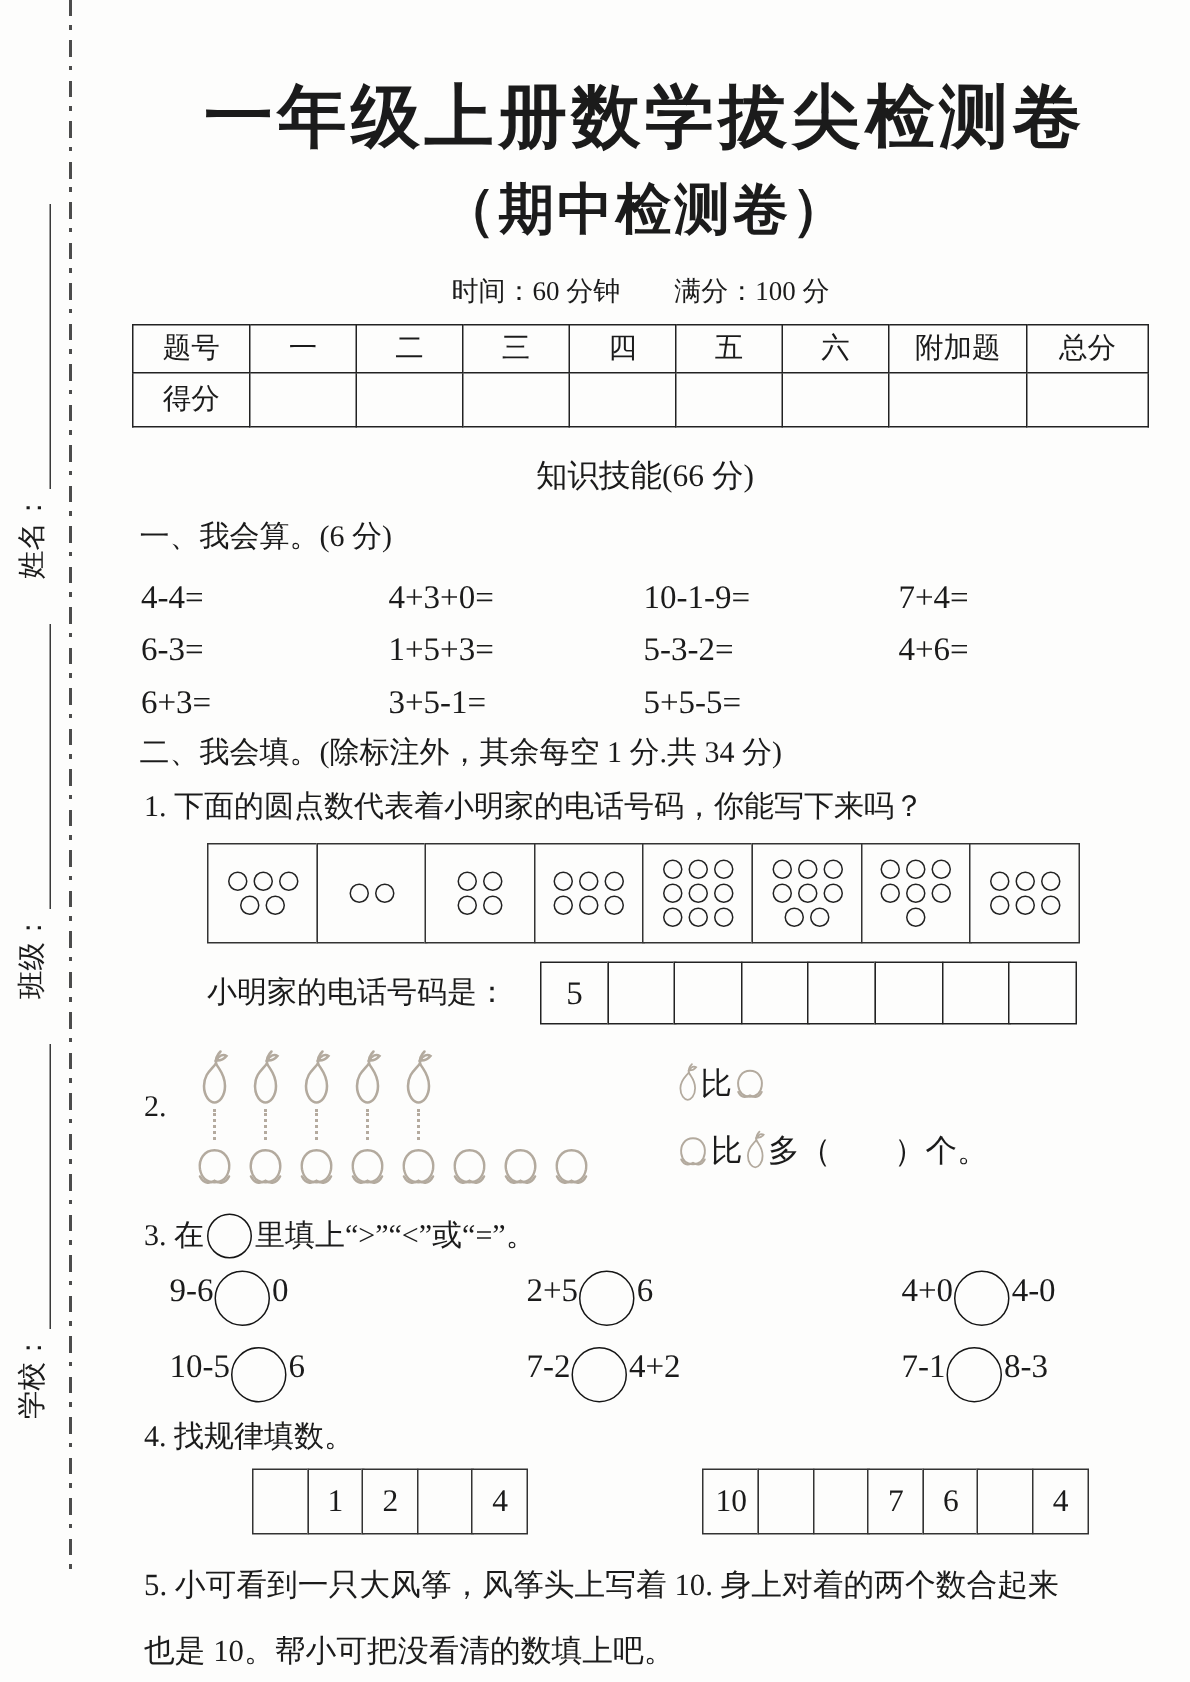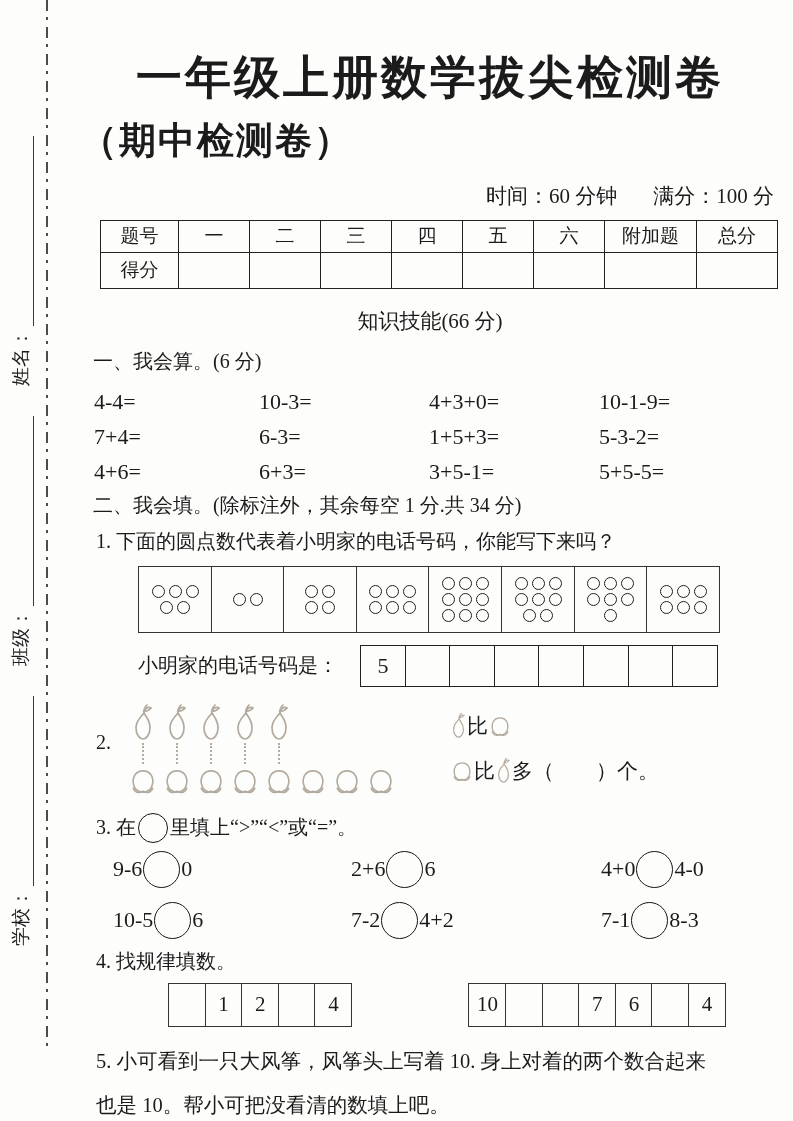--- a/index.html
+++ b/index.html
@@ -17,23 +17,23 @@
     position:absolute;left:-484px;top:520px;width:1010px;height:42px;
     transform:rotate(-90deg);
     display:flex;align-items:center;justify-content:center;gap:30px;
     font-size:19px;white-space:nowrap;
   }
   .seal-field{display:flex;align-items:flex-end;}
   .seal-blank{display:inline-block;width:190px;border-bottom:1.7px solid #3a3a3a;height:14px;margin-left:3px;}
   
   .main{position:absolute;left:80px;top:0;width:700px;}
   .page-title{margin-top:50px;font-size:46px;font-weight:bold;text-align:center;letter-spacing:3px;line-height:1.2;}
-  .page-subtitle{margin-top:14px;font-size:37px;font-weight:bold;letter-spacing:2px;line-height:1.2;}
-  .exam-info{margin:18px 6px 10px 0;display:flex;justify-content:flex-end;gap:36px;font-size:21px;font-family:Liberation Serif, serif;}
-  table.score{border-collapse:collapse;margin-left:20px;table-layout:fixed;width:677px;font-size:19px;text-align:center;}
+  .page-subtitle{margin-top:14px;font-size:37px;font-weight:bold;text-align:center;letter-spacing:2px;line-height:1.2;}
+  .exam-info{margin:18px 6px 10px 0;display:flex;justify-content:center;gap:36px;font-size:18px;font-family:Liberation Serif, serif;}
+  table.score{border-collapse:collapse;margin-left:8px;table-layout:fixed;width:677px;font-size:19px;text-align:center;}
   table.score td{border:1.6px solid #222;height:31px;padding:0;}
   table.score tr.score-row td{height:35px;}
   .section-heading{margin:18px 0 0 0;text-align:center;font-size:21px;font-weight:normal;}
   .q-title{margin:13px 0 0 13px;font-size:20px;}
   .calc-grid{display:grid;grid-template-columns:165px 170px 170px 1fr;row-gap:5px;margin:12px 0 0 14px;font-size:22px;line-height:30px;}
   .fill-title{margin:5px 0 0 13px;font-size:20px;}
   .sub-text{margin:9px 0 0 16px;font-size:20px;}
   
   .dot-row{display:flex;margin:11px 0 0 58px;}
   .dot-box{width:74px;height:67px;border:1.4px solid #333;box-sizing:border-box;
@@ -58,21 +58,21 @@
   .conn-row .fruit-slot{height:23px;align-items:flex-start;}
   .apple-row .fruit-slot{height:31px;}
   .dotconn{width:0;height:21px;border-left:2.4px dotted #b4aa9e;}
   .sub2-right{margin-left:48px;display:flex;flex-direction:column;justify-content:center;gap:17px;font-size:21px;}
   .sub2-line{display:flex;align-items:center;}
   .icon{display:inline-flex;align-items:flex-end;}
   
   .sub3-text{margin:16px 0 0 16px;font-size:20px;display:flex;align-items:center;}
   .intro-circle{width:30px;height:30px;border:1.9px solid #151515;border-radius:50%;box-sizing:border-box;margin:0 2px;flex:0 0 auto;}
   .comp-grid{display:grid;grid-template-columns:238px 250px 1fr;row-gap:14px;margin:8px 0 0 33px;font-size:22px;}
-  .comp-item{display:flex;align-items:center;font-family:Liberation Serif, serif;}
+  .comp-item{display:flex;align-items:flex-start;font-family:Liberation Serif, serif;}
   .comp-circle{width:37px;height:37px;border:1.9px solid #151515;border-radius:50%;box-sizing:border-box;margin:0 1px;flex:0 0 auto;}
   
   .seq-wrap{display:flex;margin:8px 0 0 88px;gap:116px;}
   .seq{display:flex;}
   .seq-cell{width:38px;height:44px;border:1.4px solid #333;box-sizing:border-box;
     display:flex;align-items:center;justify-content:center;font-size:21px;background:#fdfdfc;}
   .seq-cell+.seq-cell{margin-left:-1.4px;}
   
   .sub5{margin:12px 0 0 16px;font-size:20.5px;line-height:44px;}
 </style>
@@ -140,21 +140,20 @@
           <td></td>
         </tr>
       </tbody>
   </table>
 
   <div class="section-heading">知识技能(66 分)</div>
 
   <div class="q-title">一、我会算。(6 分)</div>
   <div class="calc-grid" id="calcGrid">
       <span>4-4=</span>
-      <span>10-3=</span>
       <span>4+3+0=</span>
       <span>10-1-9=</span>
       <span>7+4=</span>
       <span>6-3=</span>
       <span>1+5+3=</span>
       <span>5-3-2=</span>
       <span>4+6=</span>
       <span>6+3=</span>
       <span>3+5-1=</span>
       <span>5+5-5=</span>
@@ -494,21 +493,21 @@
     <span class="intro-circle"></span>
     <span>里填上“&gt;”“&lt;”或“=”。</span>
   </div>
   <div class="comp-grid" id="compGrid">
       <div class="comp-item">
         <span>9-6</span>
         <span class="comp-circle"></span>
         <span>0</span>
       </div>
       <div class="comp-item">
-        <span>2+6</span>
+        <span>2+5</span>
         <span class="comp-circle"></span>
         <span>6</span>
       </div>
       <div class="comp-item">
         <span>4+0</span>
         <span class="comp-circle"></span>
         <span>4-0</span>
       </div>
       <div class="comp-item">
         <span>10-5</span>

